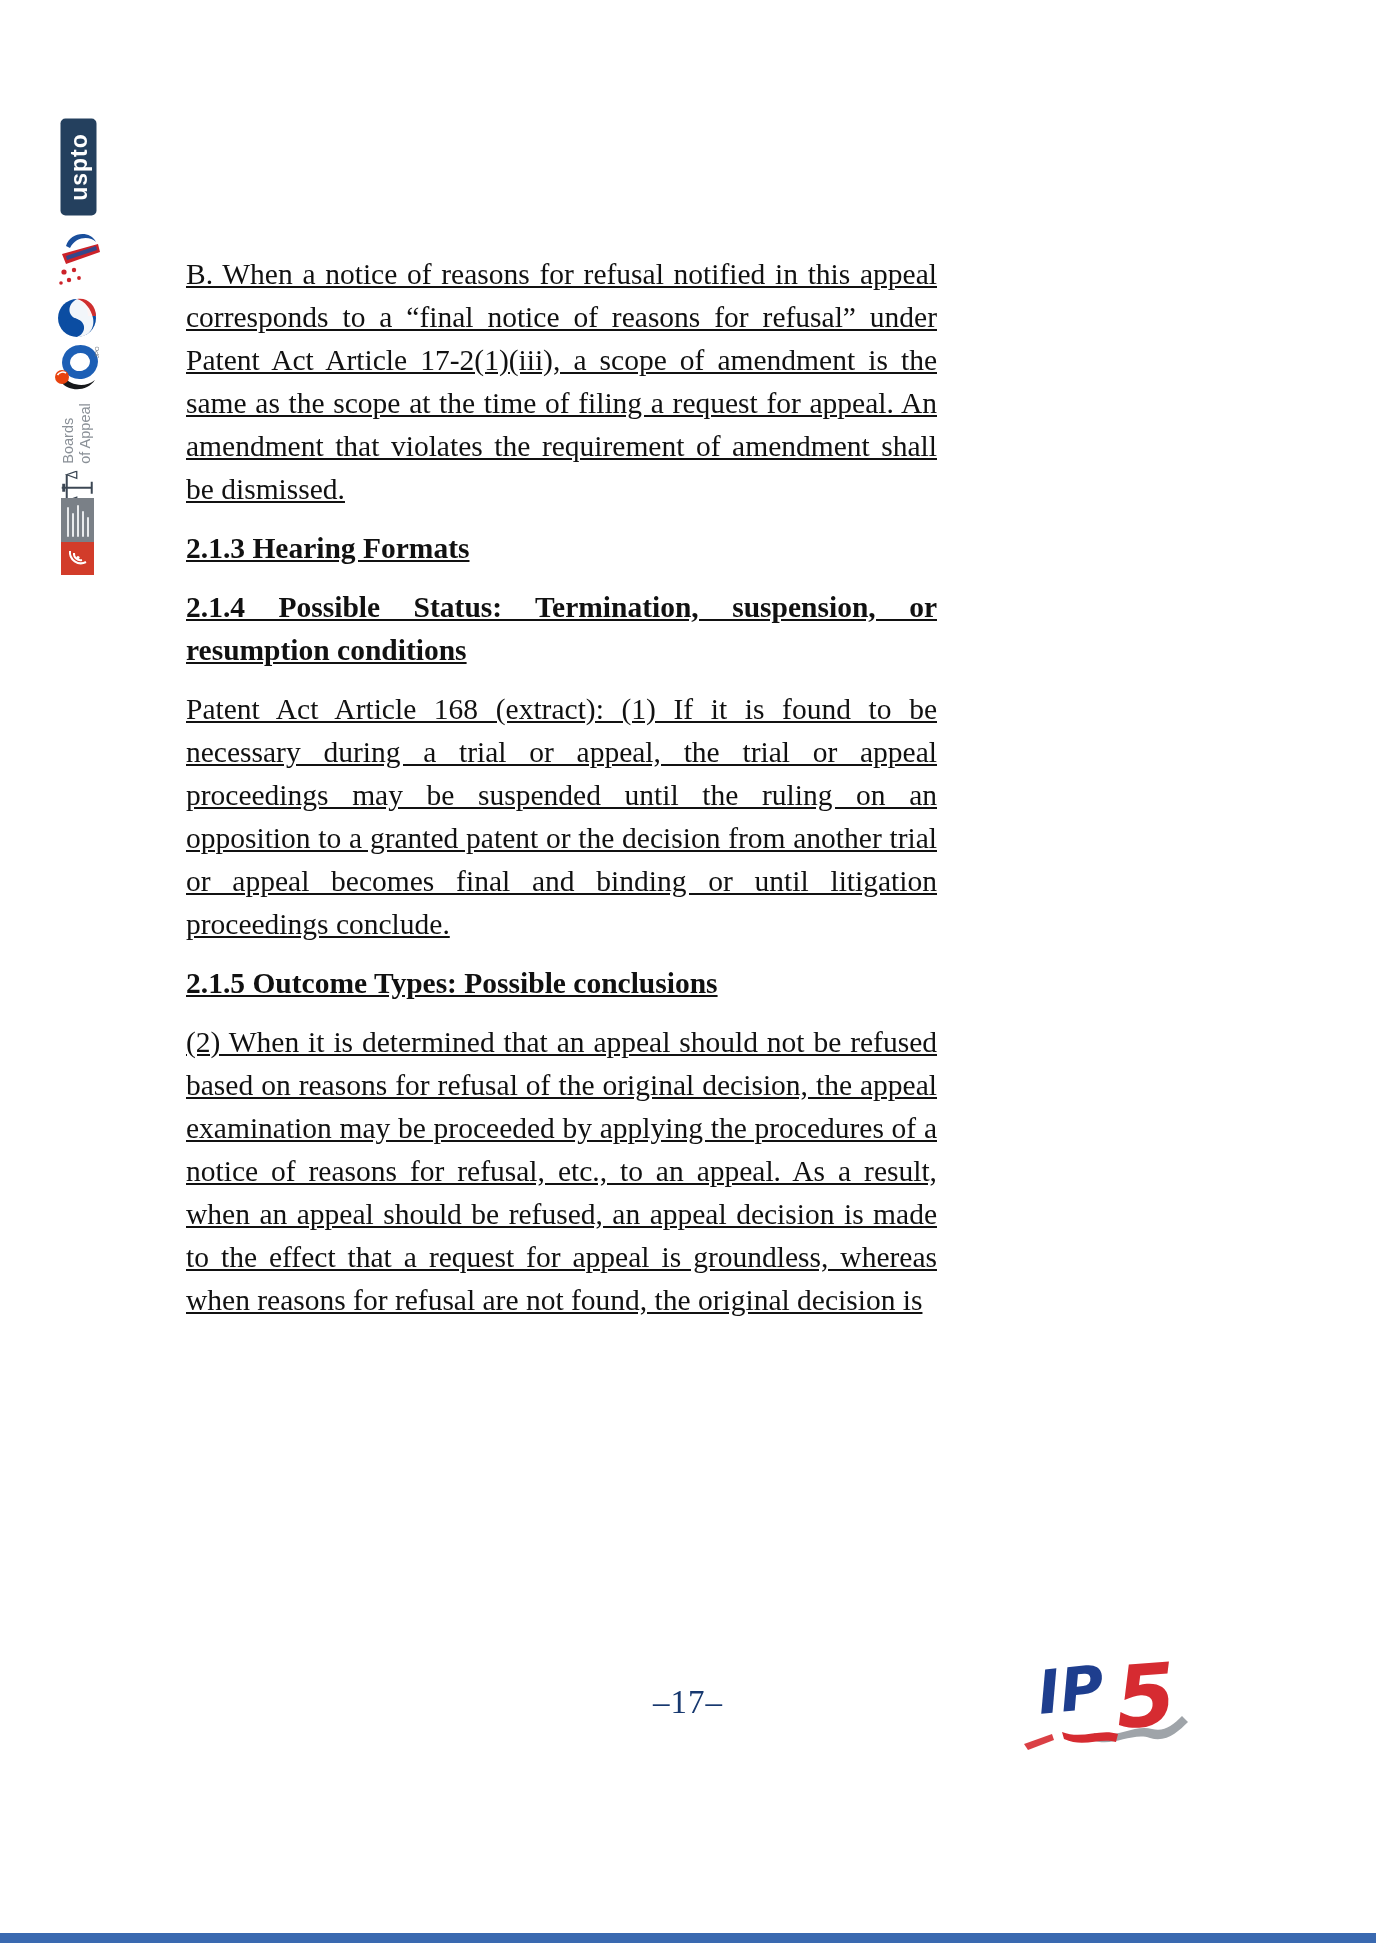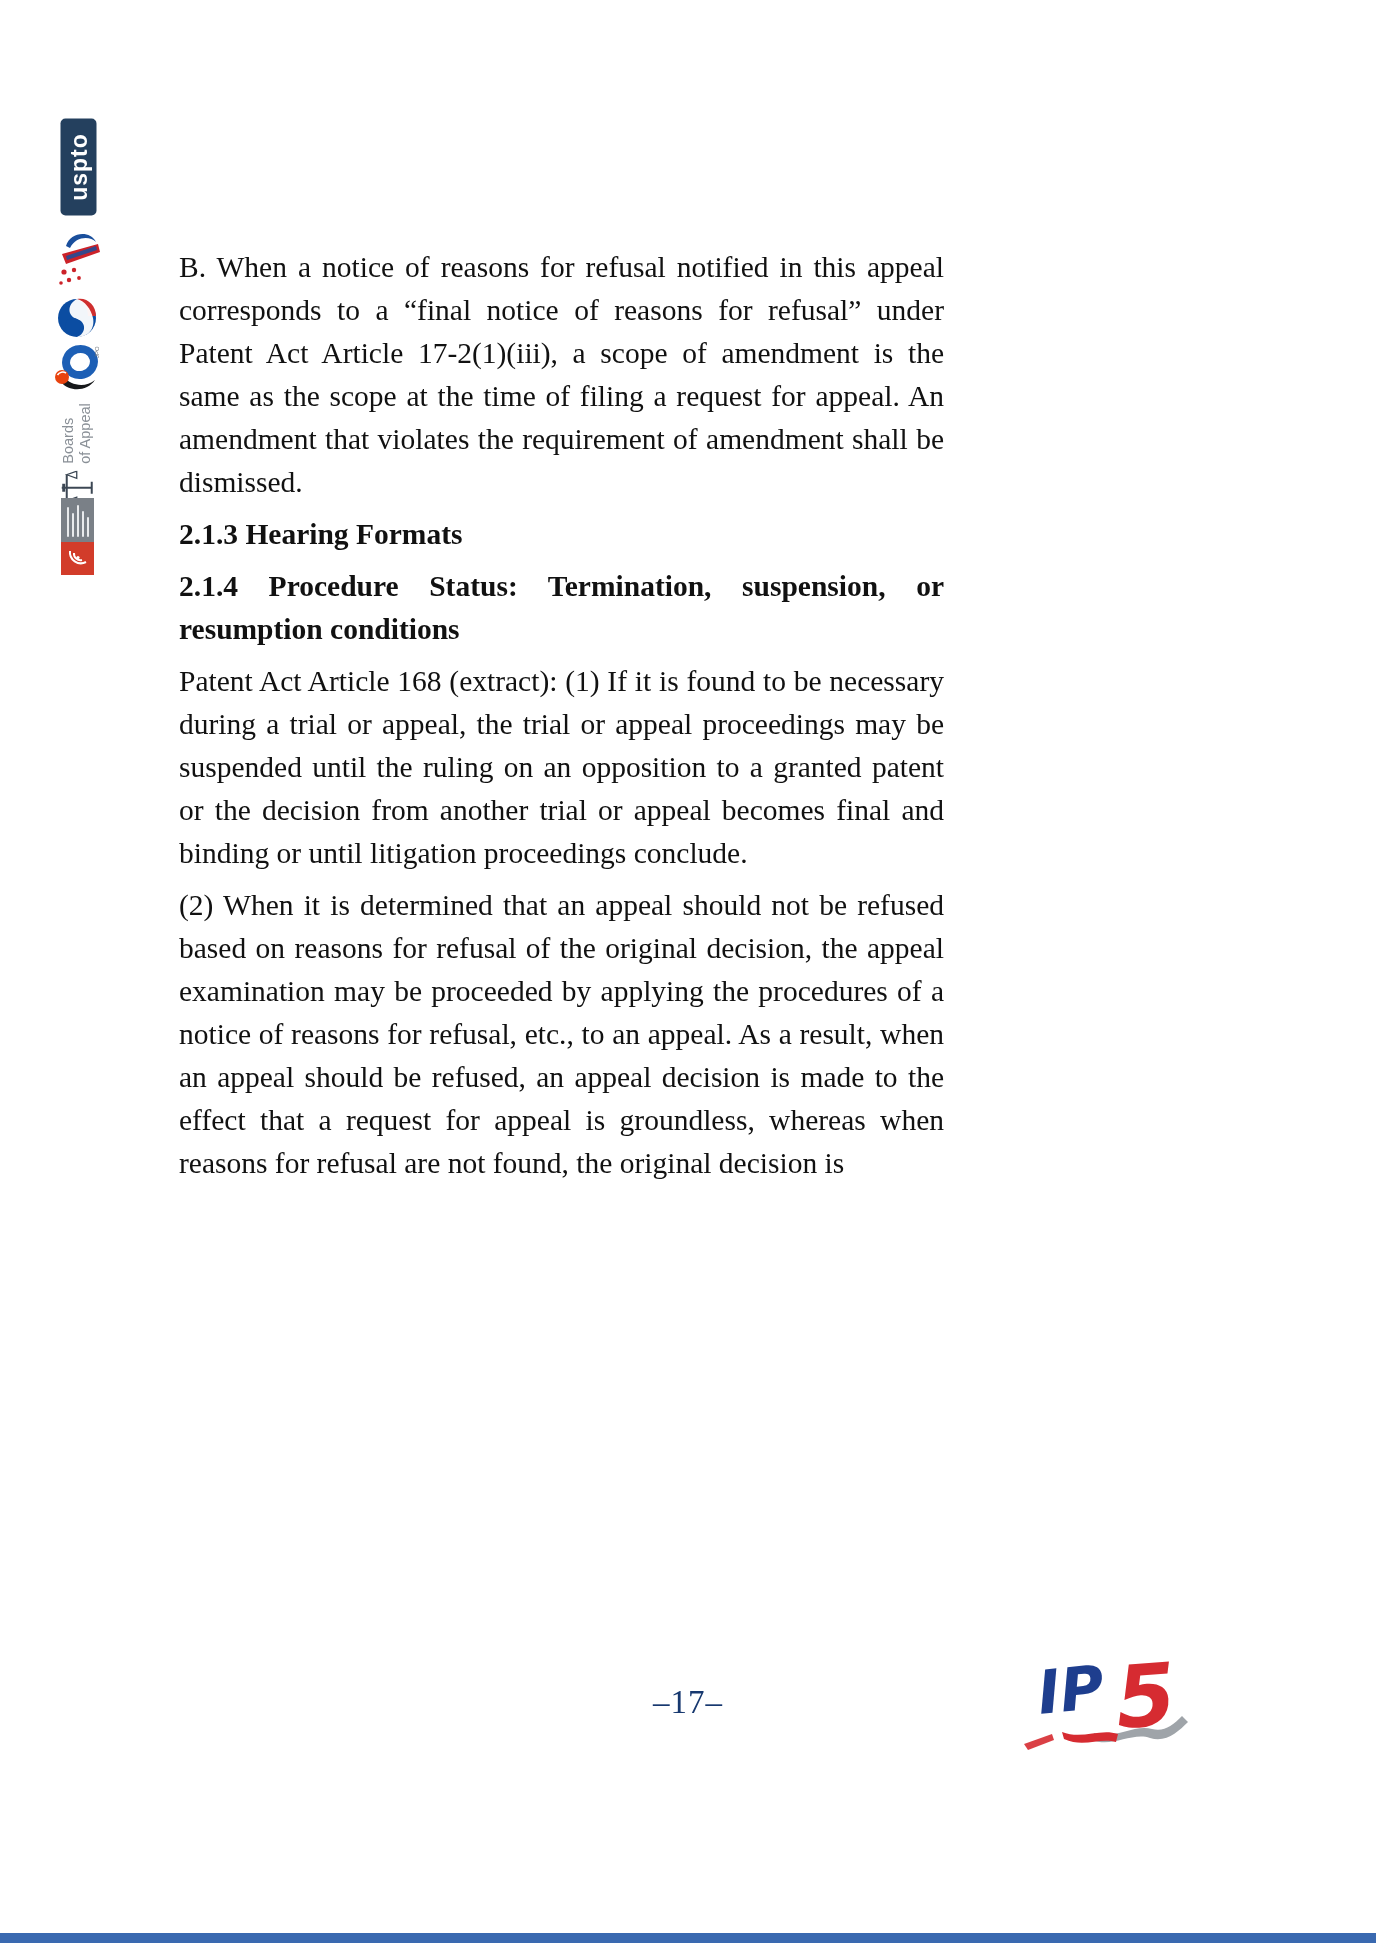--- a/index.html
+++ b/index.html
@@ -21,21 +21,21 @@
 
   .epo-wrap{display:flex;align-items:center;}
   .epo-gray{width:44px;height:33px;background:#7a8087;display:flex;flex-direction:column;
             justify-content:center;gap:3px;padding:0 5px;box-sizing:border-box;}
   .epo-gray i{display:block;height:2px;background:#e8eaec;border-radius:1px;}
   .epo-red{width:33px;height:33px;background:#d23c2a;display:flex;align-items:center;justify-content:center;}
 
   
   .doc-body{position:absolute;left:170px;top:237px;width:783px;
             font-size:29.5px;line-height:43px;color:#111111;}
-  .doc-body p{margin:9px;text-align:justify;text-align-last:left;}
+  .doc-body p{margin:16px;text-align:justify;text-align-last:left;text-decoration:underline;}
   .doc-body p.heading{font-weight:bold;}
 
   
   .page-number{position:absolute;left:0;top:1684px;width:100%;text-align:center;
                font-size:33px;color:#17386f;letter-spacing:1px;}
 
   .ip5{position:absolute;left:1022px;top:1636px;width:170px;height:120px;}
   .ip5 svg{display:block;}
 
   .bottom-bar{position:absolute;left:0;bottom:0;width:100%;height:10px;background:#3a69b0;}
@@ -121,22 +121,23 @@
           <i style="width:32px"></i>
           <i style="width:26px"></i>
           <i style="width:20px"></i>
       </div>
     </div>
   </div>
 
   <div class="doc-body">
       <p>B. When a notice of reasons for refusal notified in this appeal corresponds to a “final notice of reasons for refusal” under Patent Act Article 17-2(1)(iii), a scope of amendment is the same as the scope at the time of filing a request for appeal. An amendment that violates the requirement of amendment shall be dismissed.</p>
       <p class="heading">2.1.3 Hearing Formats</p>
-      <p class="heading">2.1.4 Procedure Status: Termination, suspension, or resumption conditions</p>
+      <p class="heading">2.1.4 Possible Status: Termination, suspension, or resumption conditions</p>
       <p>Patent Act Article 168 (extract): (1) If it is found to be necessary during a trial or appeal, the trial or appeal proceedings may be suspended until the ruling on an opposition to a granted patent or the decision from another trial or appeal becomes final and binding or until litigation proceedings conclude.</p>
+      <p class="heading">2.1.5 Outcome Types: Possible conclusions</p>
       <p>(2) When it is determined that an appeal should not be refused based on reasons for refusal of the original decision, the appeal examination may be proceeded by applying the procedures of a notice of reasons for refusal, etc., to an appeal. As a result, when an appeal should be refused, an appeal decision is made to the effect that a request for appeal is groundless, whereas when reasons for refusal are not found, the original decision is</p>
     </div>
 
   <div class="page-number">–17–</div>
 
   <div class="ip5">
     <svg width="170" height="120" viewBox="0 0 170 120">
 
       <path d="M70 104 C 90 112, 110 96, 128 102 C 144 107, 156 96, 166 86 L 160 80 C 150 90, 142 96, 130 93 C 112 88, 92 104, 72 97 Z" fill="#9fa4a9"></path>
 

